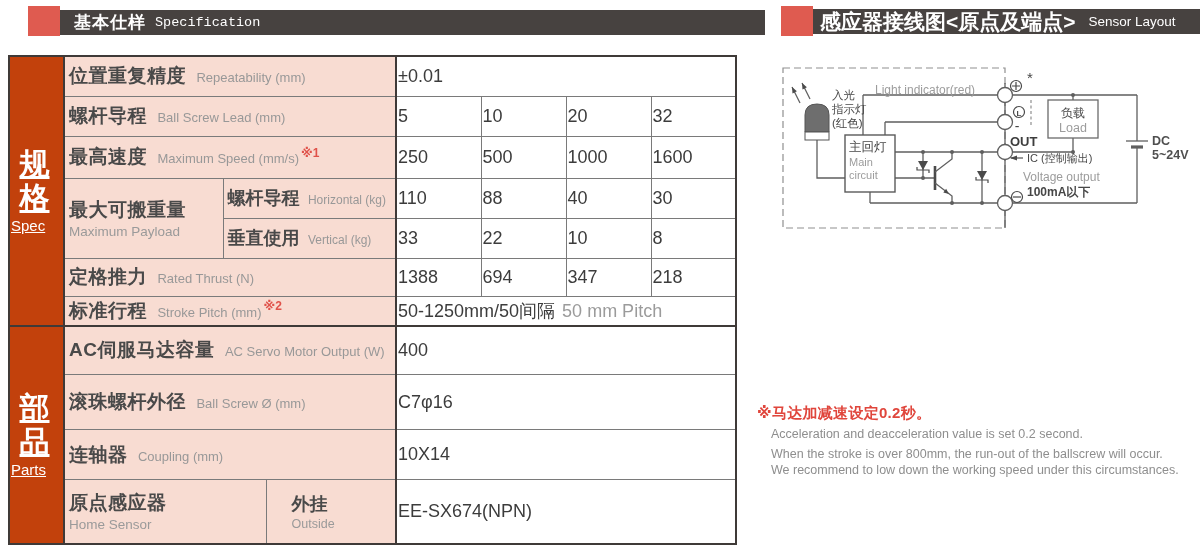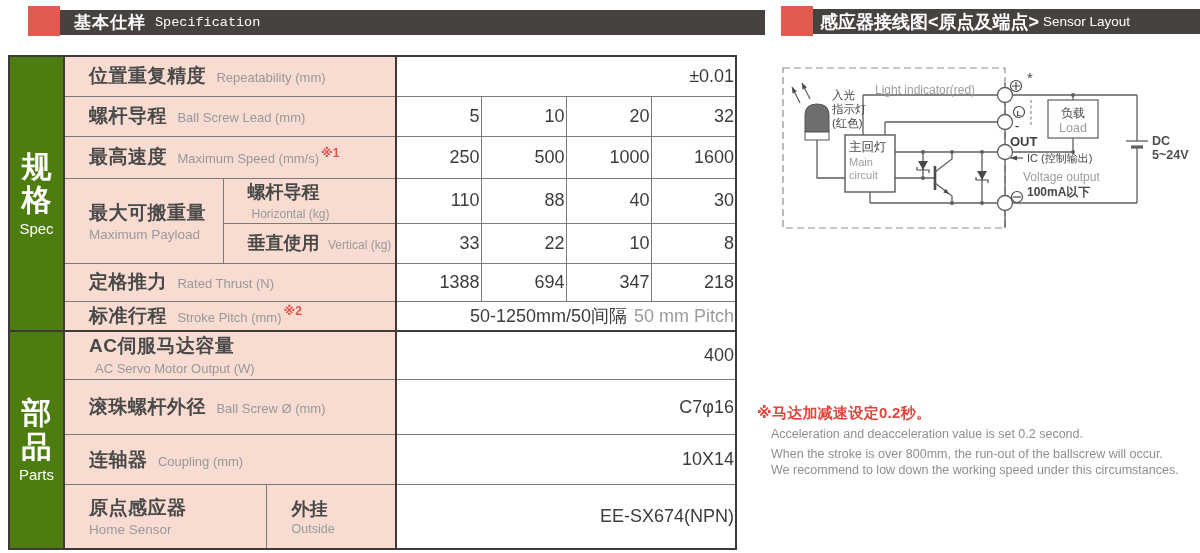--- a/index.html
+++ b/index.html
@@ -10,39 +10,39 @@
   }
   
   .sq { position:absolute; width:32px; height:30px; background:#df5b50; z-index:2; }
   .bar { position:absolute; height:25px; background:#474240; color:#fff;
          display:flex; align-items:center; z-index:1; }
   #sq-left  { left:28px;  top:6px; }
   #bar-left { left:44px;  top:10px; width:691px; padding-left:30px;font-family:Liberation Mono, monospace; }
   #sq-right { left:781px; top:6px; }
   #bar-right{ left:796px; top:9px; width:404px; padding-left:24px; }
   .bar .zh-t { font-size:17px; font-weight:700; letter-spacing:1px; margin-right:9px; white-space:nowrap; }
-  #bar-right .zh-t { font-size:18px; margin-right:4px; letter-spacing:0; }
+  #bar-right .zh-t { font-size:21px; margin-right:13px; letter-spacing:0; }
   .bar .en-t { font-size:13.5px; white-space:nowrap; }
 
   
   table#spec { position:absolute; left:8px; top:55px; width:727px;
     border-collapse:collapse; table-layout:fixed; border:2px solid #3f3a38; }
   #spec td { border:1px solid #7a7a7a; overflow:hidden; vertical-align:middle; }
-  .lbl { background:#f8dcd2; padding-left:24px; }
+  .lbl { background:#f8dcd2; padding-left:4px; }
   .zh  { font-size:19px; color:#494949; font-weight:600; letter-spacing:0.5px; white-space:nowrap; }
   .en  { font-size:13px; color:#989898; margin-left:6px; white-space:nowrap; }
   .zh-s{ font-size:18px; color:#494949; font-weight:600; white-space:nowrap; }
   .en-s{ font-size:12px; color:#989898; margin-left:4px; white-space:nowrap; }
   .blk { display:block; margin-left:0; }
   .en-blk { display:block; font-size:13.5px; color:#9a9a9a; margin:1px 0 0 0; white-space:nowrap; }
-  .val { background:#fff; text-align:right; font-size:18px; color:#3c3c3c; }
+  .val { background:#fff; text-align:left; font-size:18px; color:#3c3c3c; }
   .dkl { border-left:2px solid #3f3a38 !important; }
   .bt  { border-top:2px solid #3f3a38 !important; }
-  .vh  { background:#4d7c0f; color:#fff; text-align:center;
-         border-right:2px solid #3f3a38 !important; }
+  .vh  { background:#c2410c; color:#fff; text-align:left;
+         border-right:2px solid #3f3a38 !important;text-decoration:underline; }
   .vzh { width:34px; margin:0 auto; word-break:break-all; font-size:30px;
          font-weight:700; line-height:1.12; letter-spacing:0; }
   .ven { font-size:15px; margin-top:3px; }
   .ref { color:#e0524a; font-size:12px; font-weight:700; vertical-align:super; margin-left:2px; }
   .vsub { color:#9b9b9b; margin-left:7px; }
   .mount { padding-left:25px; }
 
   
   #diagram { position:absolute; left:770px; top:55px; }
   .wire { stroke:#5f5f5f; stroke-width:1.3; fill:none; }

